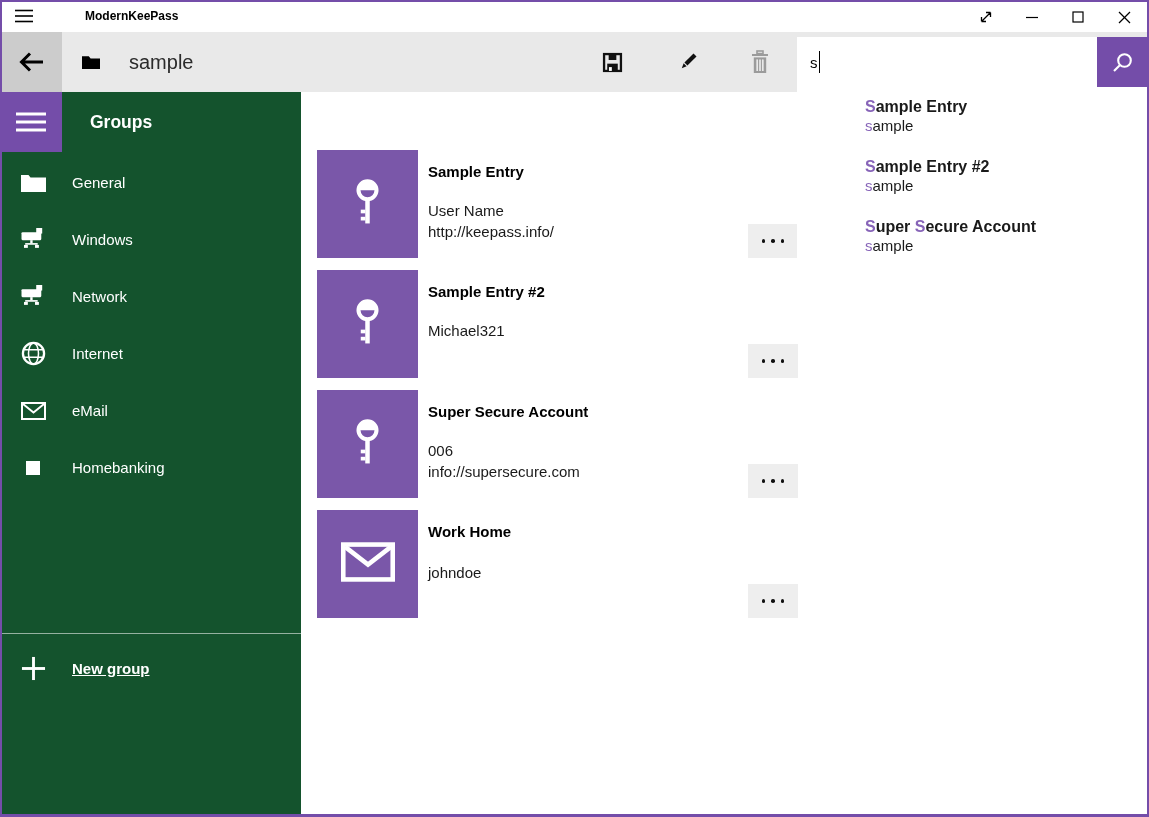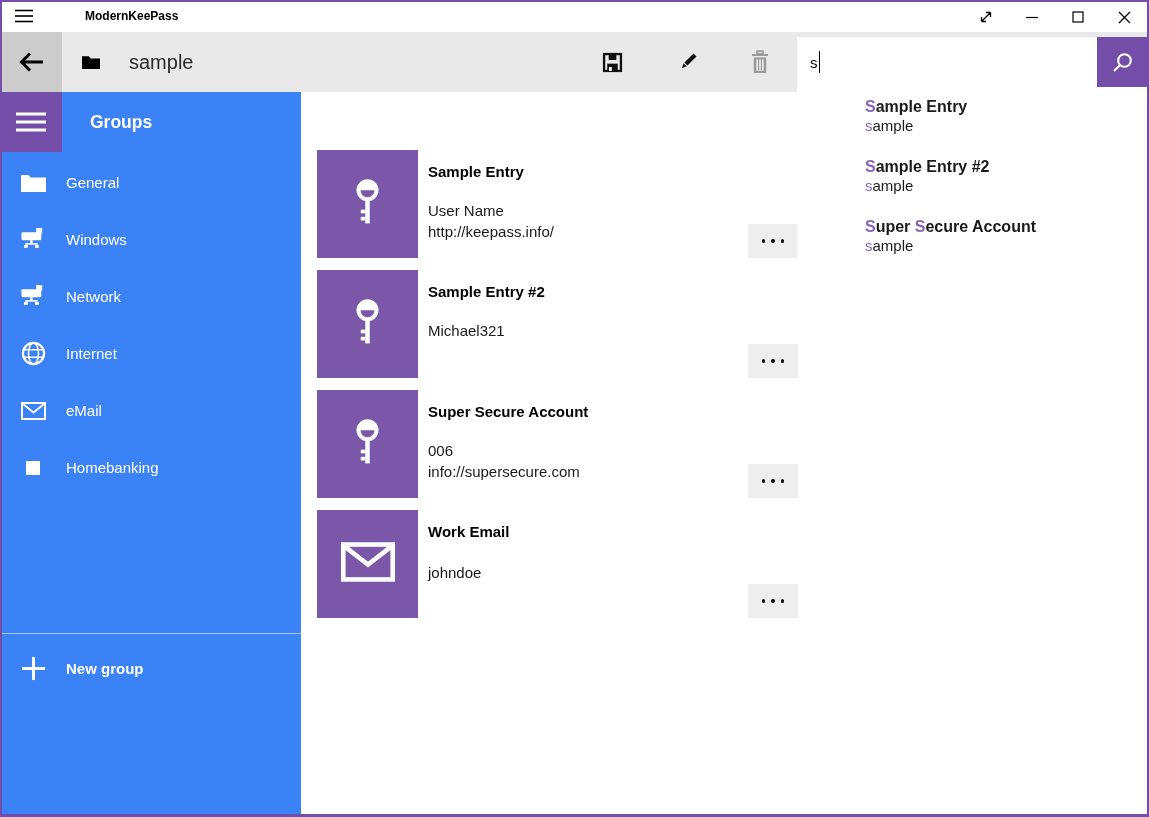--- a/index.html
+++ b/index.html
@@ -25,30 +25,30 @@
   .back-btn{position:absolute;left:0;top:0;width:62px;height:60px;background:#cccccc;display:flex;align-items:center;justify-content:center;cursor:pointer;}
   .db-icon{position:absolute;left:82px;top:0;height:60px;display:flex;align-items:center;}
   .db-title{position:absolute;left:129px;top:0;height:60px;display:flex;align-items:center;font-size:20px;color:#2b2b2b;}
   .tool-btn{position:absolute;top:6px;width:48px;height:48px;display:flex;align-items:center;justify-content:center;cursor:pointer;}
   .tool-save{left:588px;} .tool-edit{left:664px;} .tool-del{left:736px;}
   .search-box{position:absolute;left:797px;top:5px;width:300px;height:50px;background:#fff;display:flex;align-items:center;padding-left:13px;font-size:15px;color:#000;cursor:text;}
   .caret{display:inline-block;width:1.5px;height:22px;background:#000;margin-left:1px;}
   .search-btn{position:absolute;left:1097px;top:5px;width:50px;height:50px;background:#744da9;display:flex;align-items:center;justify-content:center;cursor:pointer;}
 
   
-  .sidebar{position:absolute;left:0;top:92px;width:301px;height:725px;background:#3b82f6;text-align:right;}
+  .sidebar{position:absolute;left:0;top:92px;width:301px;height:725px;background:#14532d;text-align:right;}
   .side-burger{position:absolute;left:0;top:0;width:62px;height:60px;background:#744da9;display:flex;align-items:center;justify-content:center;cursor:pointer;}
   .groups-heading{position:absolute;left:90px;top:0;height:60px;display:flex;align-items:center;color:#fff;font-size:17.5px;font-weight:700;}
   .group-list{position:absolute;left:0;top:62px;width:301px;}
   .side-item{height:57px;display:flex;align-items:center;color:#fff;font-size:15px;cursor:pointer;}
   .side-item .ic{width:26px;margin-left:20px;display:flex;justify-content:center;}
-  .side-item .lbl{margin-left:20px;}
+  .side-item .lbl{margin-left:26px;}
   .side-divider{position:absolute;left:0;top:541px;width:301px;height:1px;background:rgba(255,255,255,0.55);}
   .action-list{position:absolute;left:0;top:546px;width:301px;}
-  .action-list .side-item{height:60px;font-weight:700;}
+  .action-list .side-item{height:60px;font-weight:700;text-decoration:underline;}
 
   
   .main{position:absolute;left:301px;top:92px;width:848px;height:725px;background:#fff;}
   .entry-row{position:absolute;left:16px;width:800px;height:108px;cursor:pointer;}
   .tile{position:absolute;left:0;top:0;width:101px;height:108px;background:#7a57a9;display:flex;align-items:center;justify-content:center;}
   .e-title{position:absolute;left:111px;top:13px;font-size:15px;font-weight:700;color:#000;white-space:nowrap;}
   .e-sub{position:absolute;left:111px;top:50px;font-size:15px;color:#1a1a1a;line-height:21px;white-space:nowrap;}
   .more-btn{position:absolute;left:431px;top:74px;width:50px;height:34px;background:#eeeeee;display:flex;align-items:center;justify-content:center;gap:6px;cursor:pointer;}
   .more-btn .dot{width:3.5px;height:3.5px;border-radius:50%;background:#111;}
 
@@ -305,21 +305,21 @@
           <span class="dot"></span>
         </div>
       </div>
       <div class="entry-row" style="top: 418px;">
         <span class="tile">
           <span><svg width="54" height="40" viewBox="0 0 52 38" fill="none" stroke="#fff" stroke-width="4.4">
               <rect x="2.2" y="2.2" width="47.6" height="33.6"></rect>
               <path d="M4 4.4 L26 21.5 L48 4.4"></path>
             </svg></span>
         </span>
-        <span class="e-title">Work Email</span>
+        <span class="e-title">Work Home</span>
         <div class="e-sub" style="top:52px">
           <div>johndoe</div>
         </div>
         <div class="more-btn">
           <span class="dot"></span>
           <span class="dot"></span>
           <span class="dot"></span>
         </div>
       </div>
     </div>

